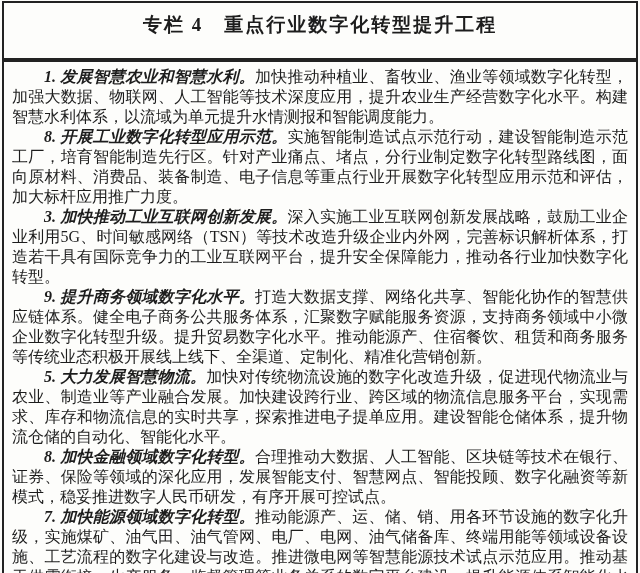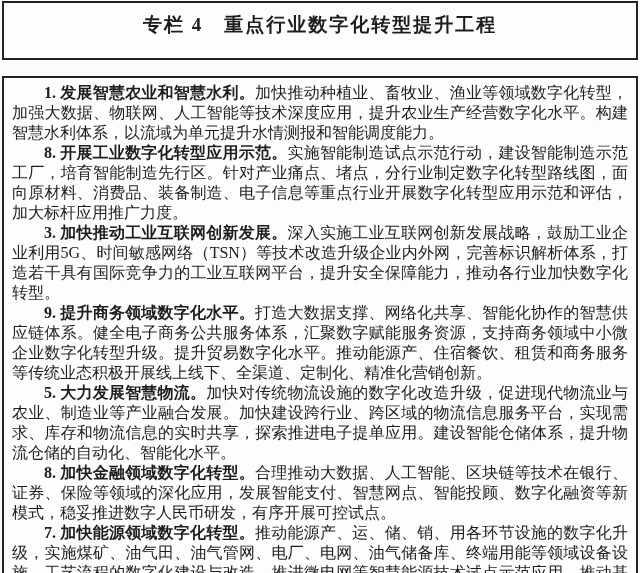--- a/index.html
+++ b/index.html
@@ -23,39 +23,40 @@
   }
   .title-box {
     box-sizing: border-box;
     border: 2px solid #222222;
     background: #fdfdfb;
     text-align: center;
     font-size: 19px;
     font-weight: bold;
     letter-spacing: 2px;
     padding: 9px 4px 20px 4px;
-    margin-bottom: 16px;
+    margin-bottom: 0;
   }
   .body-box {
     box-sizing: border-box;
     border: 2px solid #222222;
     background: #fdfdfb;
     padding: 5px 8px 6px 8px;
     font-size: 16px;
     line-height: 20px;
     text-align: justify;
     text-justify: inter-ideograph;
   }
   .body-box p {
     margin: 0;
     padding: 0;
     text-indent: 2em;
   }
   .para-lead {
     font-weight: bold;
+    font-style: italic;
   }
 </style>
 </head>
 <body>
 
 <div class="page">
   <div class="title-box">
     <span>专栏 4　重点行业数字化转型提升工程</span>
   </div>
 

